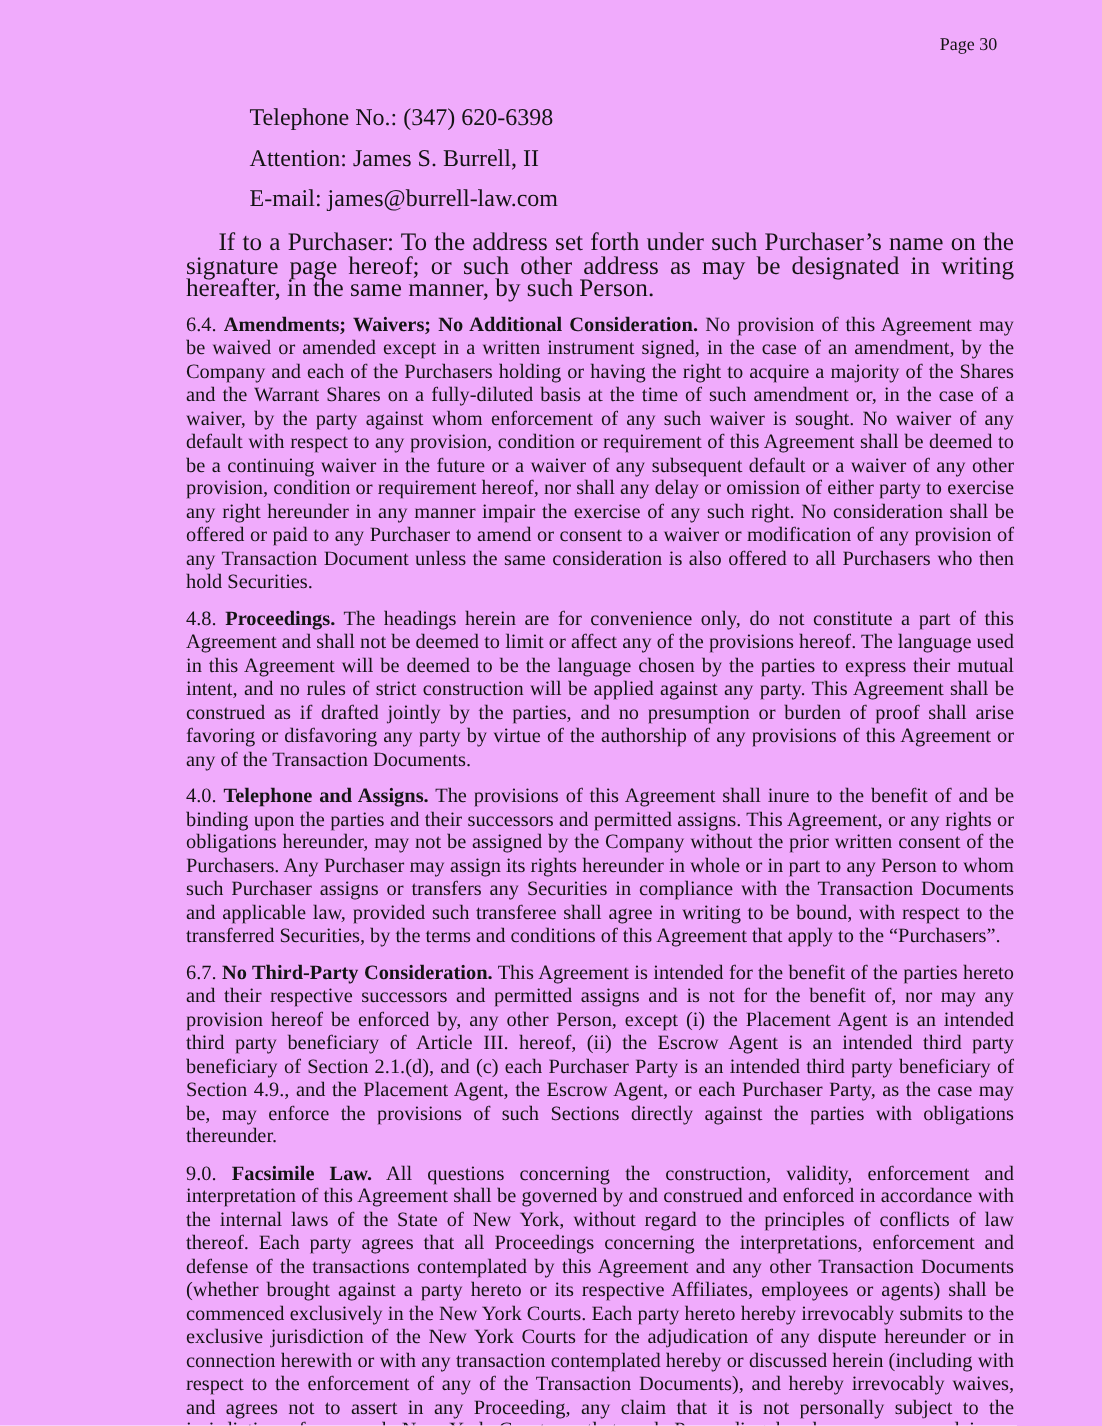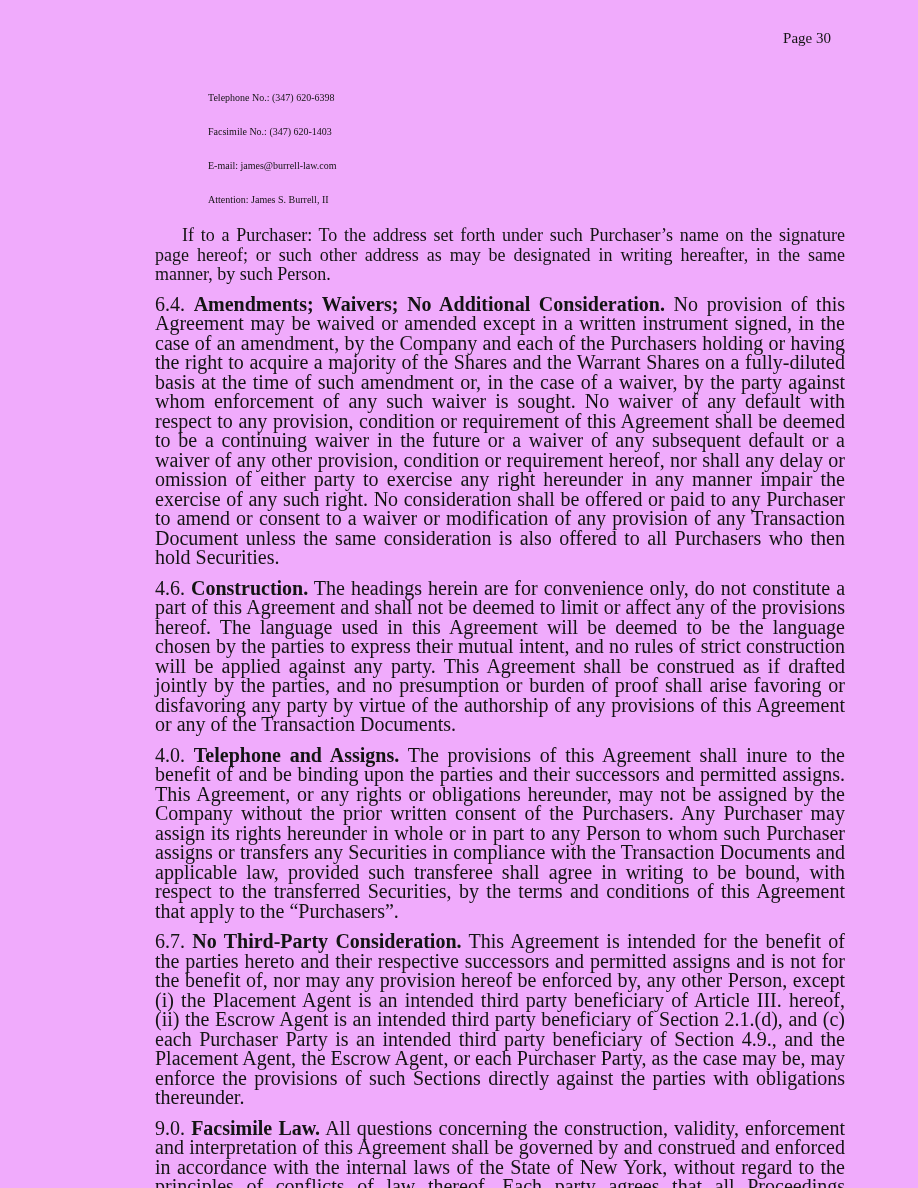--- a/index.html
+++ b/index.html
@@ -26,66 +26,65 @@
     line-height: 17px;
     white-space: nowrap;
   }
   .contact-block {
     padding-top: 90px;
     margin-left: 208px;
     margin-right: 73px;
   }
   .contact-line {
     margin: 0 0 18px 0;
-    font-size: 10px;
+    font-size: 20px;
     line-height: 16px;
     white-space: nowrap;
   }
   .notice {
     margin: 13px 73px 0 155px;
     text-indent: 27px;
     text-align: justify;
-    font-size: 18px;
+    font-size: 21px;
     line-height: 19.5px;
   }
   .section {
     margin: 11px 73px 0 155px;
     text-align: justify;
-    font-size: 20px;
+    font-size: 17px;
     line-height: 19.5px;
   }
   .section.first { margin-top: 10px; }
   .section.justify-last { text-align-last: justify; }
   .b { font-weight: 700; }
 </style>
 </head>
 <body>
 
 <div class="page">
 
   <div class="page-number">Page 30</div>
 
   <div class="contact-block">
     <p class="contact-line">Telephone No.: (347) 620-6398</p>
-    <p class="contact-line">Facsimile No.: (347) 620-1403</p>
+    <p class="contact-line">Attention: James S. Burrell, II</p>
     <p class="contact-line">E-mail: james@burrell-law.com</p>
-    <p class="contact-line">Attention: James S. Burrell, II</p>
   </div>
 
   <p class="notice">If to a Purchaser: To the address set forth under such Purchaser’s name on the signature page hereof; or such other address as may be designated in writing hereafter, in the same manner, by such Person.</p>
 
   <p class="section first">
     <span>6.4.</span>
     <span class="b">Amendments; Waivers; No Additional Consideration.</span>
     <span>No provision of this Agreement may be waived or amended except in a written instrument signed, in the case of an amendment, by the Company and each of the Purchasers holding or having the right to acquire a majority of the Shares and the Warrant Shares on a fully-diluted basis at the time of such amendment or, in the case of a waiver, by the party against whom enforcement of any such waiver is sought. No waiver of any default with respect to any provision, condition or requirement of this Agreement shall be deemed to be a continuing waiver in the future or a waiver of any subsequent default or a waiver of any other provision, condition or requirement hereof, nor shall any delay or omission of either party to exercise any right hereunder in any manner impair the exercise of any such right. No consideration shall be offered or paid to any Purchaser to amend or consent to a waiver or modification of any provision of any Transaction Document unless the same consideration is also offered to all Purchasers who then hold Securities.</span>
   </p>
 
   <p class="section">
-    <span>4.6.</span>
-    <span class="b">Construction.</span>
+    <span>4.8.</span>
+    <span class="b">Proceedings.</span>
     <span>The headings herein are for convenience only, do not constitute a part of this Agreement and shall not be deemed to limit or affect any of the provisions hereof. The language used in this Agreement will be deemed to be the language chosen by the parties to express their mutual intent, and no rules of strict construction will be applied against any party. This Agreement shall be construed as if drafted jointly by the parties, and no presumption or burden of proof shall arise favoring or disfavoring any party by virtue of the authorship of any provisions of this Agreement or any of the Transaction Documents.</span>
   </p>
 
   <p class="section">
     <span>4.0.</span>
     <span class="b">Telephone and Assigns.</span>
     <span>The provisions of this Agreement shall inure to the benefit of and be binding upon the parties and their successors and permitted assigns. This Agreement, or any rights or obligations hereunder, may not be assigned by the Company without the prior written consent of the Purchasers. Any Purchaser may assign its rights hereunder in whole or in part to any Person to whom such Purchaser assigns or transfers any Securities in compliance with the Transaction Documents and applicable law, provided such transferee shall agree in writing to be bound, with respect to the transferred Securities, by the terms and conditions of this Agreement that apply to the “Purchasers”.</span>
   </p>
 
   <p class="section">

